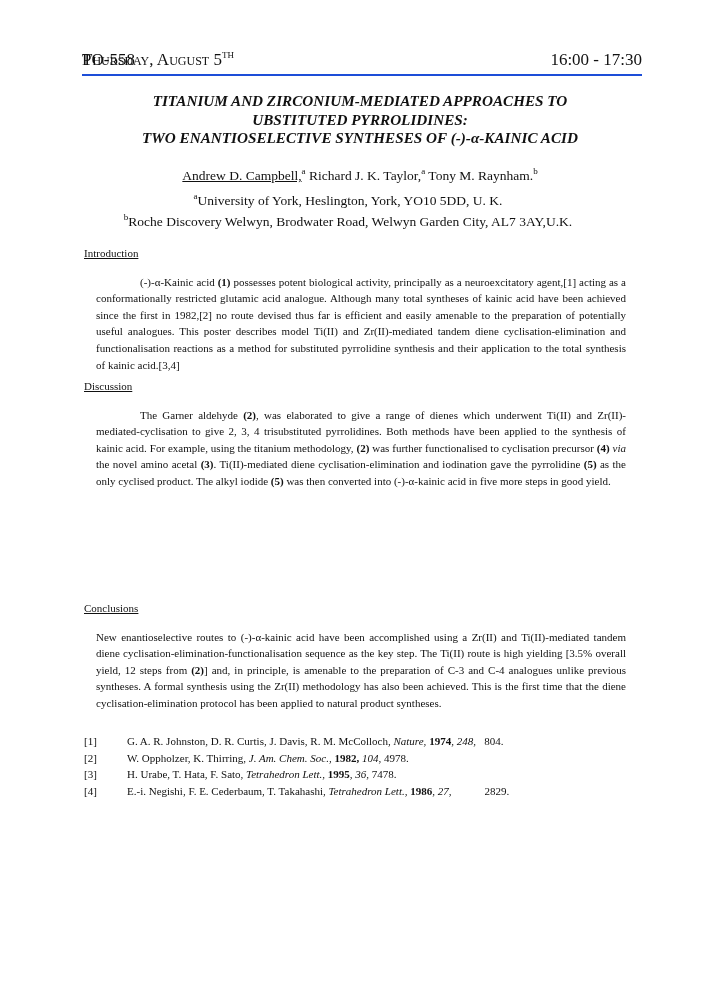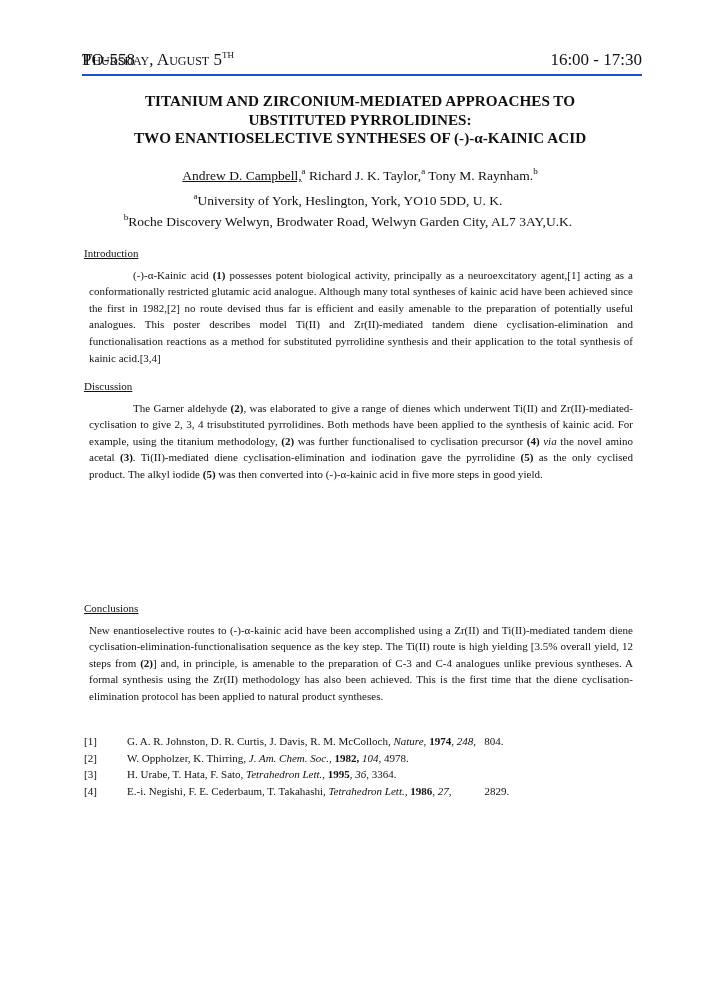--- a/index.html
+++ b/index.html
@@ -15,39 +15,39 @@
       border-bottom: 2px solid #1d4ed8;
       font-size: 17px; line-height: 20px;
     }
     .header .left { position: absolute; left: 0; top: 0; }
     .header .center { position: absolute; left: 0; right: 0; top: 0; text-align: left; font-variant: small-caps; }
     .header .center sup { font-size: 9px; vertical-align: super; line-height: 0; }
     .header .right { position: absolute; right: 0; top: 0; }
 
     .title {
       position: absolute; left: 70px; top: 92px; width: 580px;
-      text-align: center; font-weight: bold; font-size: 15.2px; line-height: 18.5px;
+      text-align: center; font-weight: bold; font-size: 15.2px; line-height: 18.5px; font-style: italic;
     }
     .title div { white-space: nowrap; }
 
     .authors {
       position: absolute; left: 70px; top: 163px; width: 580px;
       text-align: center; font-size: 13.5px; line-height: 16px;
     }
     .authors .u { text-decoration: underline; }
     .authors sup { font-size: 9px; }
     .affils {
       position: absolute; left: 58px; top: 188px; width: 580px;
       text-align: center; font-size: 13.5px; line-height: 17px;
     }
     .affils sup { font-size: 9px; }
 
     .section { position: absolute; left: 84px; width: 554px; font-size: 11px; line-height: 16.6px; }
     .section .heading { text-decoration: underline; display: block; }
-    .section p { margin: 5px; text-align: justify; }
+    .section p { margin: 12px; text-align: justify; }
     .section p.indent { text-indent: 44px; }
     .b { font-weight: bold; }
     .i { font-style: italic; }
 
     #intro { top: 245px; }
     #discussion { top: 378px; }
     #conclusions { top: 600px; }
     #references { top: 733px; }
 
     .ref { position: relative; height: 16.6px; white-space: nowrap; }
@@ -101,21 +101,21 @@
     <div class="ref">
       <span class="num">[1]</span>
       <span class="txt"><span>G. A. R. Johnston, D. R. Curtis, J. Davis, R. M. McColloch, </span><span class="i">Nature,</span> <span class="b">1974</span>, <span class="i">248</span>,&nbsp;&nbsp; <span>804.</span></span>
     </div>
     <div class="ref">
       <span class="num">[2]</span>
       <span class="txt"><span>W. Oppholzer, K. Thirring, </span><span class="i">J. Am. Chem. Soc.,</span> <span class="b">1982</span><span class="b">,</span> <span class="i">104</span>, <span>4978.</span></span>
     </div>
     <div class="ref">
       <span class="num">[3]</span>
-      <span class="txt"><span>H. Urabe, T. Hata, F. Sato, </span><span class="i">Tetrahedron Lett.</span>, <span class="b">1995</span>, <span class="i">36</span>, <span>3364.</span></span>
+      <span class="txt"><span>H. Urabe, T. Hata, F. Sato, </span><span class="i">Tetrahedron Lett.</span>, <span class="b">1995</span>, <span class="i">36</span>, <span>7478.</span></span>
     </div>
     <div class="ref">
       <span class="num">[4]</span>
       <span class="txt"><span>E.-i. Negishi, F. E. Cederbaum, T. Takahashi, </span><span class="i">Tetrahedron Lett.</span>, <span class="b">1986</span>, <span class="i">27</span>,&nbsp;&nbsp;&nbsp;&nbsp;&nbsp;&nbsp;&nbsp;&nbsp;&nbsp;&nbsp;&nbsp; <span>2829.</span></span>
     </div>
   </div>
 
 </div>
 
 </body></html>

